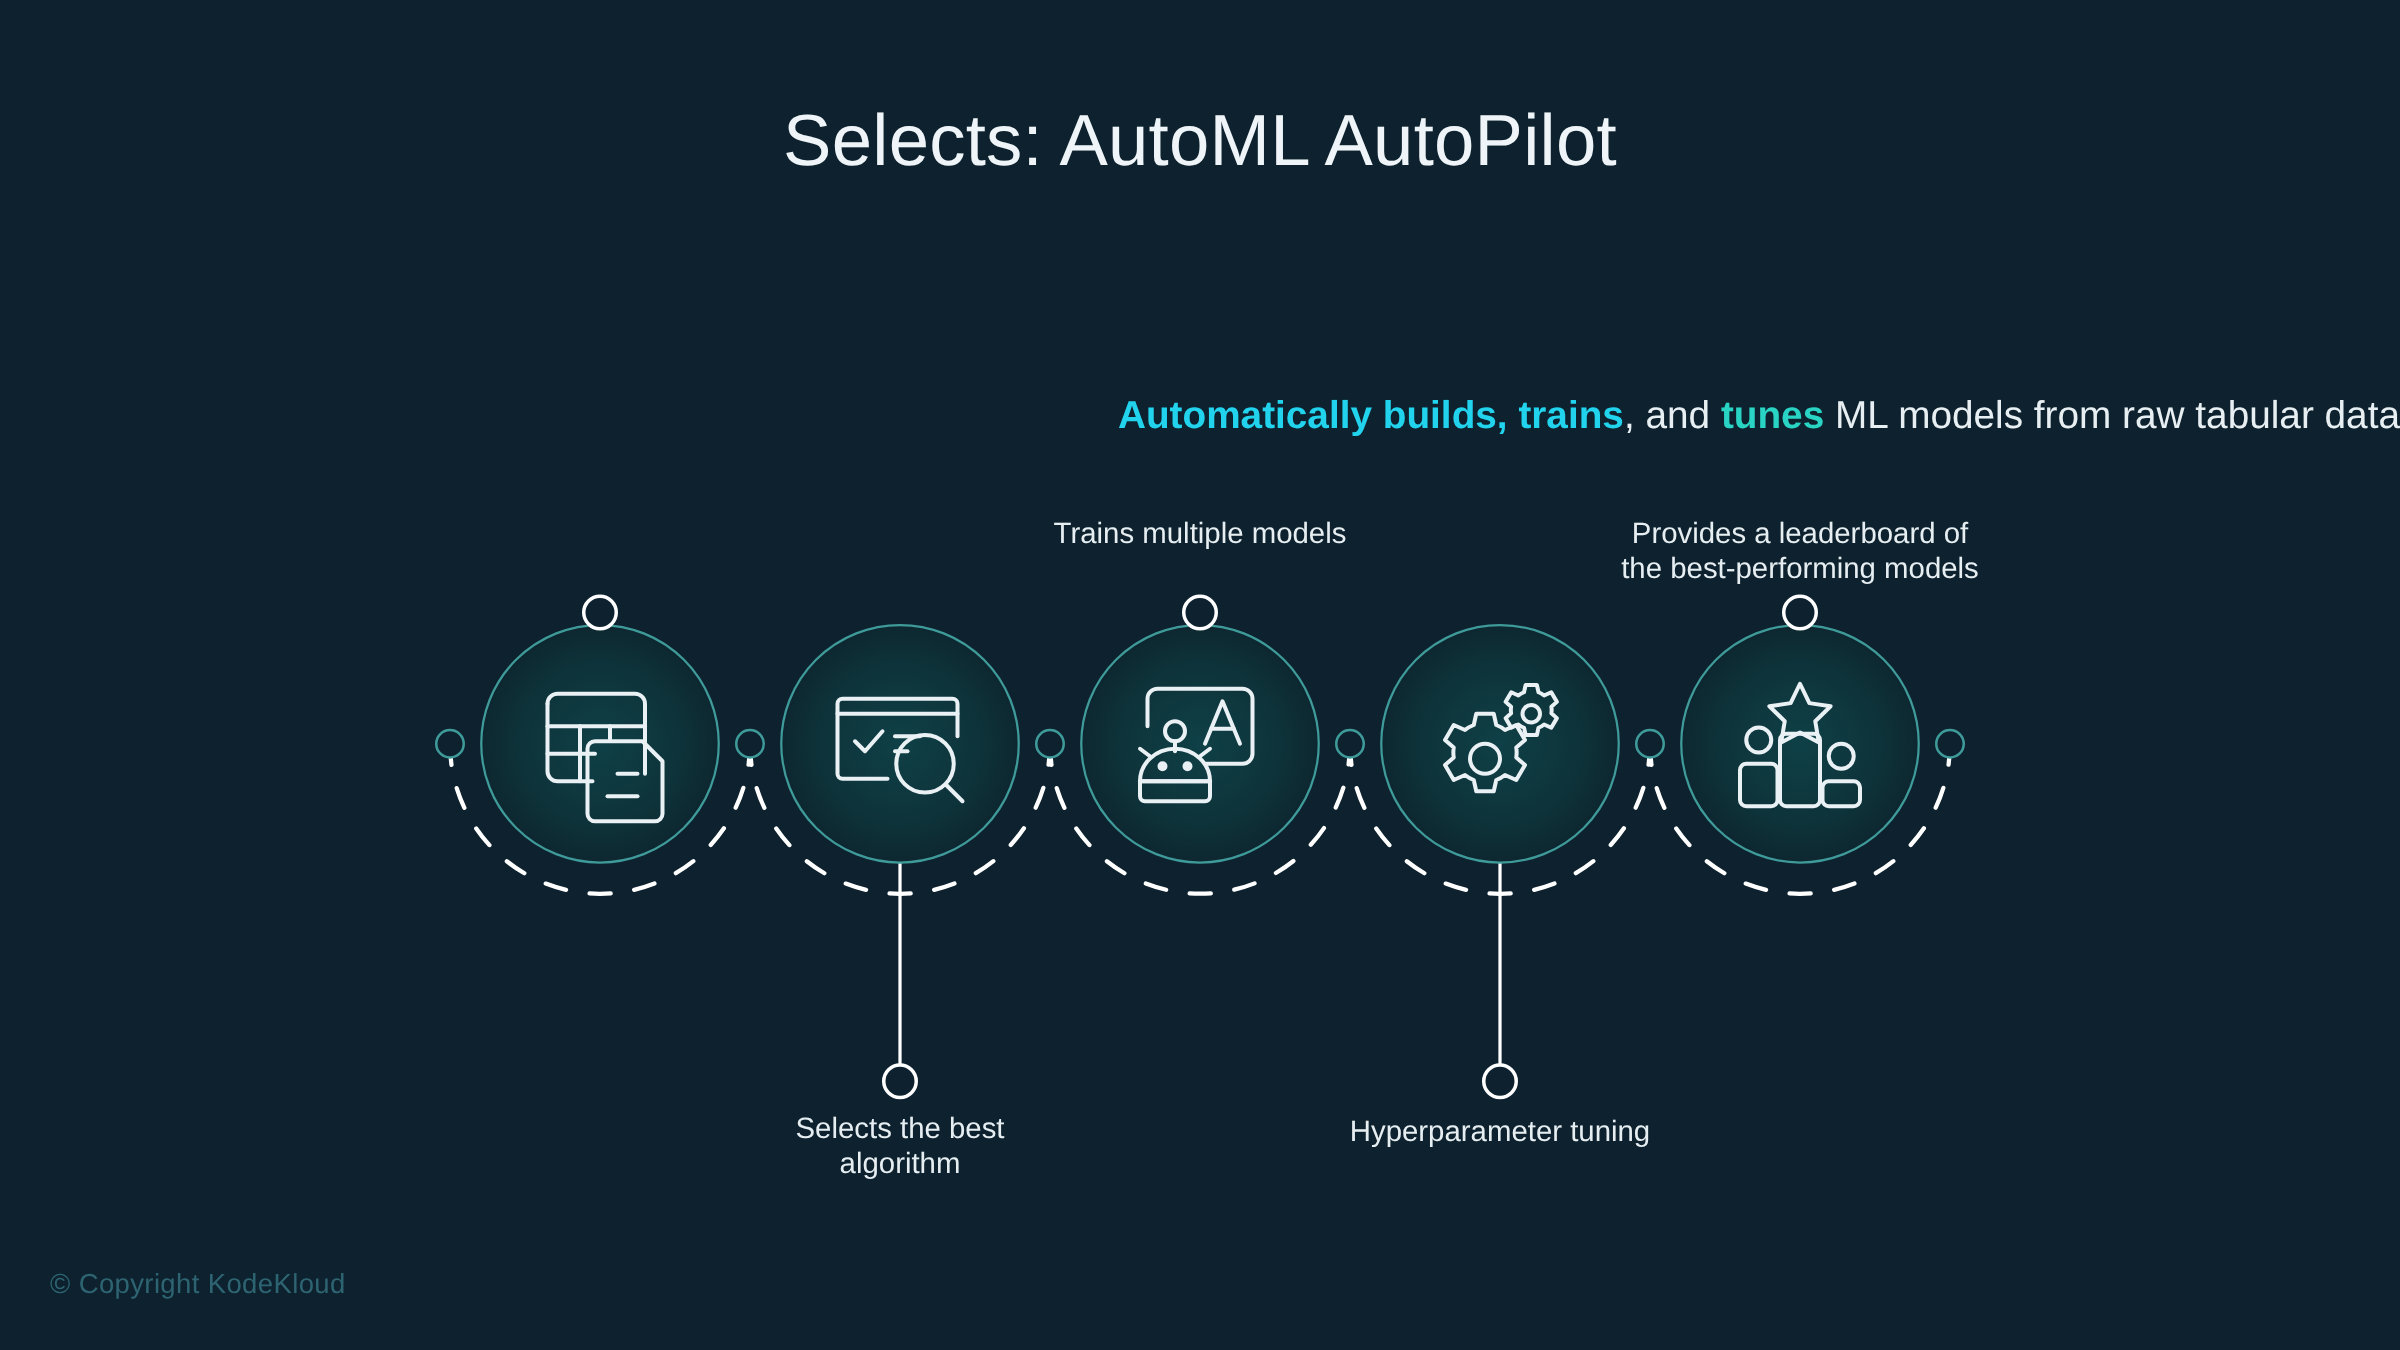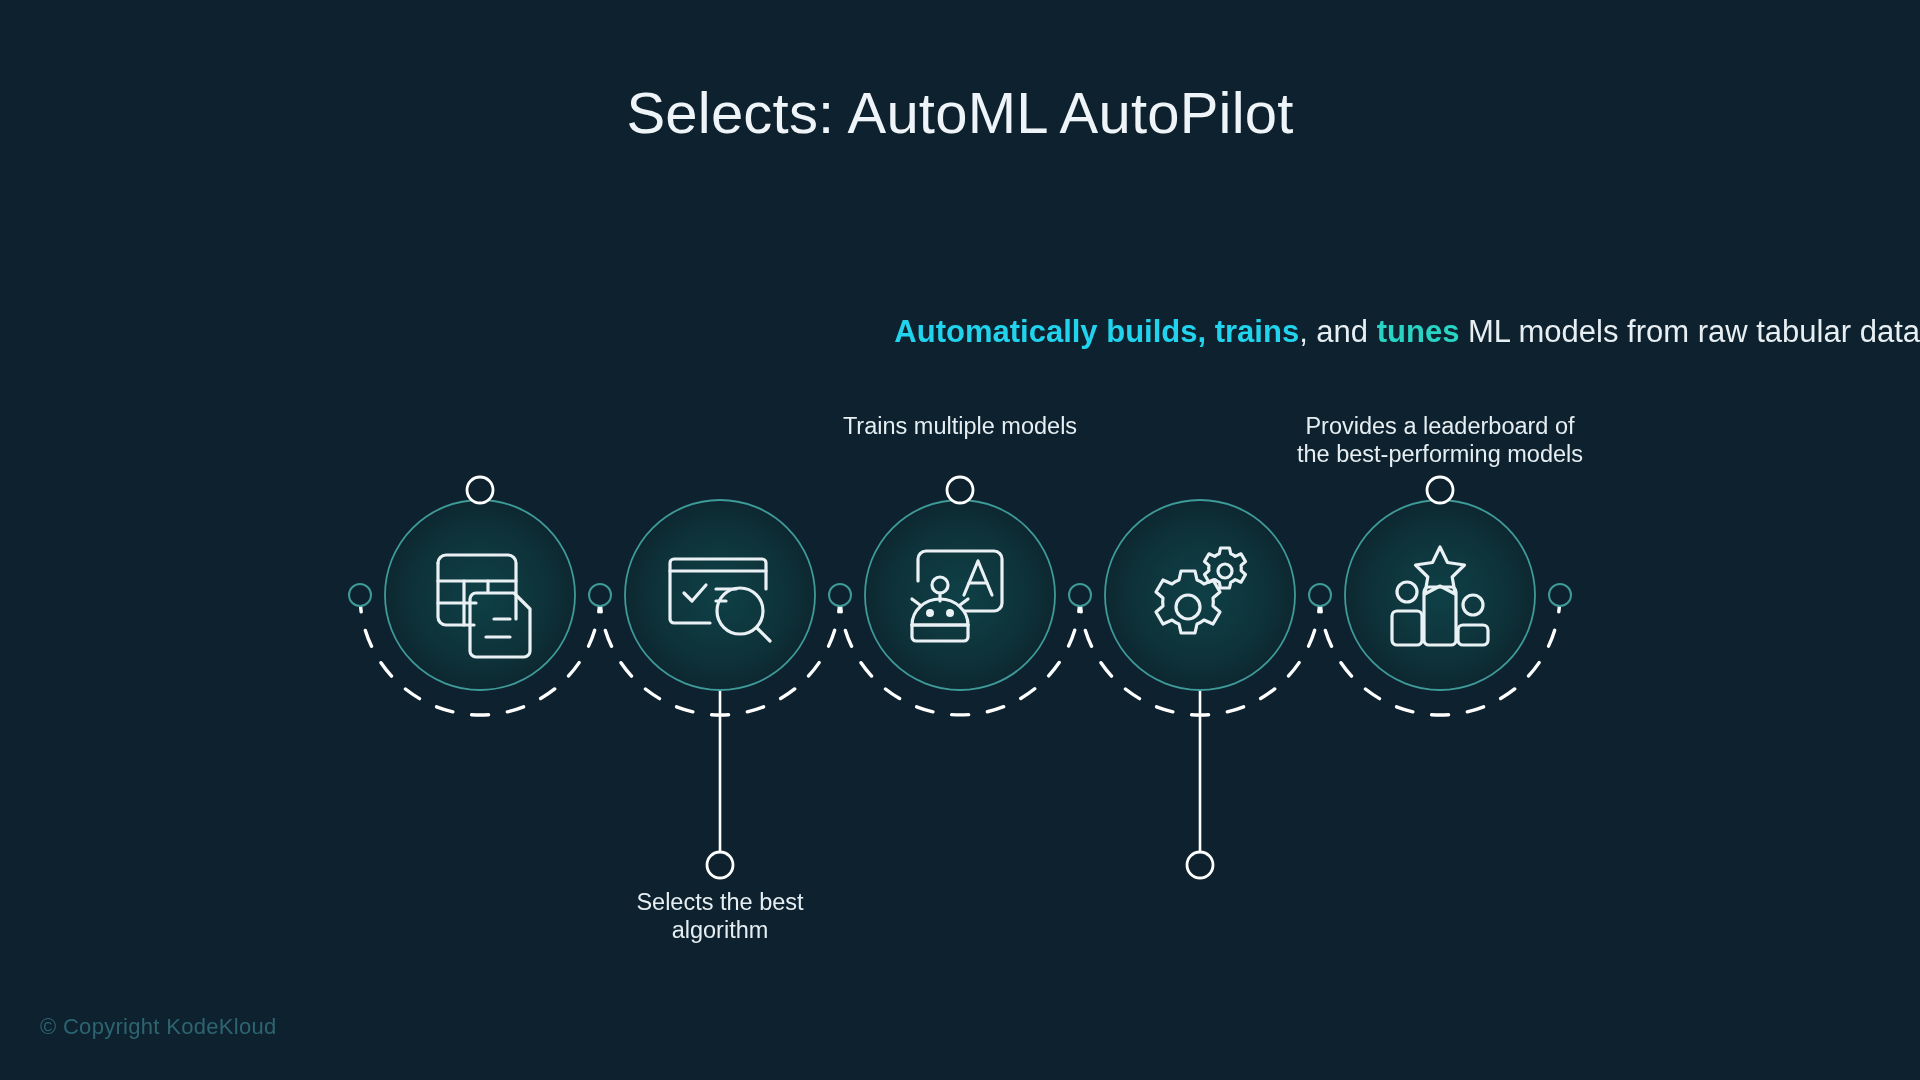--- a/index.html
+++ b/index.html
@@ -195,16 +195,17 @@
 
 
   <div class="node-label" style="left:790px; top:412px; width:340px;">Trains multiple models</div>
 
   <div class="node-label" style="left:545px; top:888px; width:350px;">Selects the best
 algorithm</div>
 
   <div class="node-label" style="left:1240px; top:412px; width:400px;">Provides a leaderboard of
 the best-performing models</div>
 
+  <div class="node-label" style="left:1020px; top:891px; width:360px;">Hyperparameter tuning</div>
 
   <div id="footer">© Copyright KodeKloud</div>
 
 </div>
 
 </body></html>

